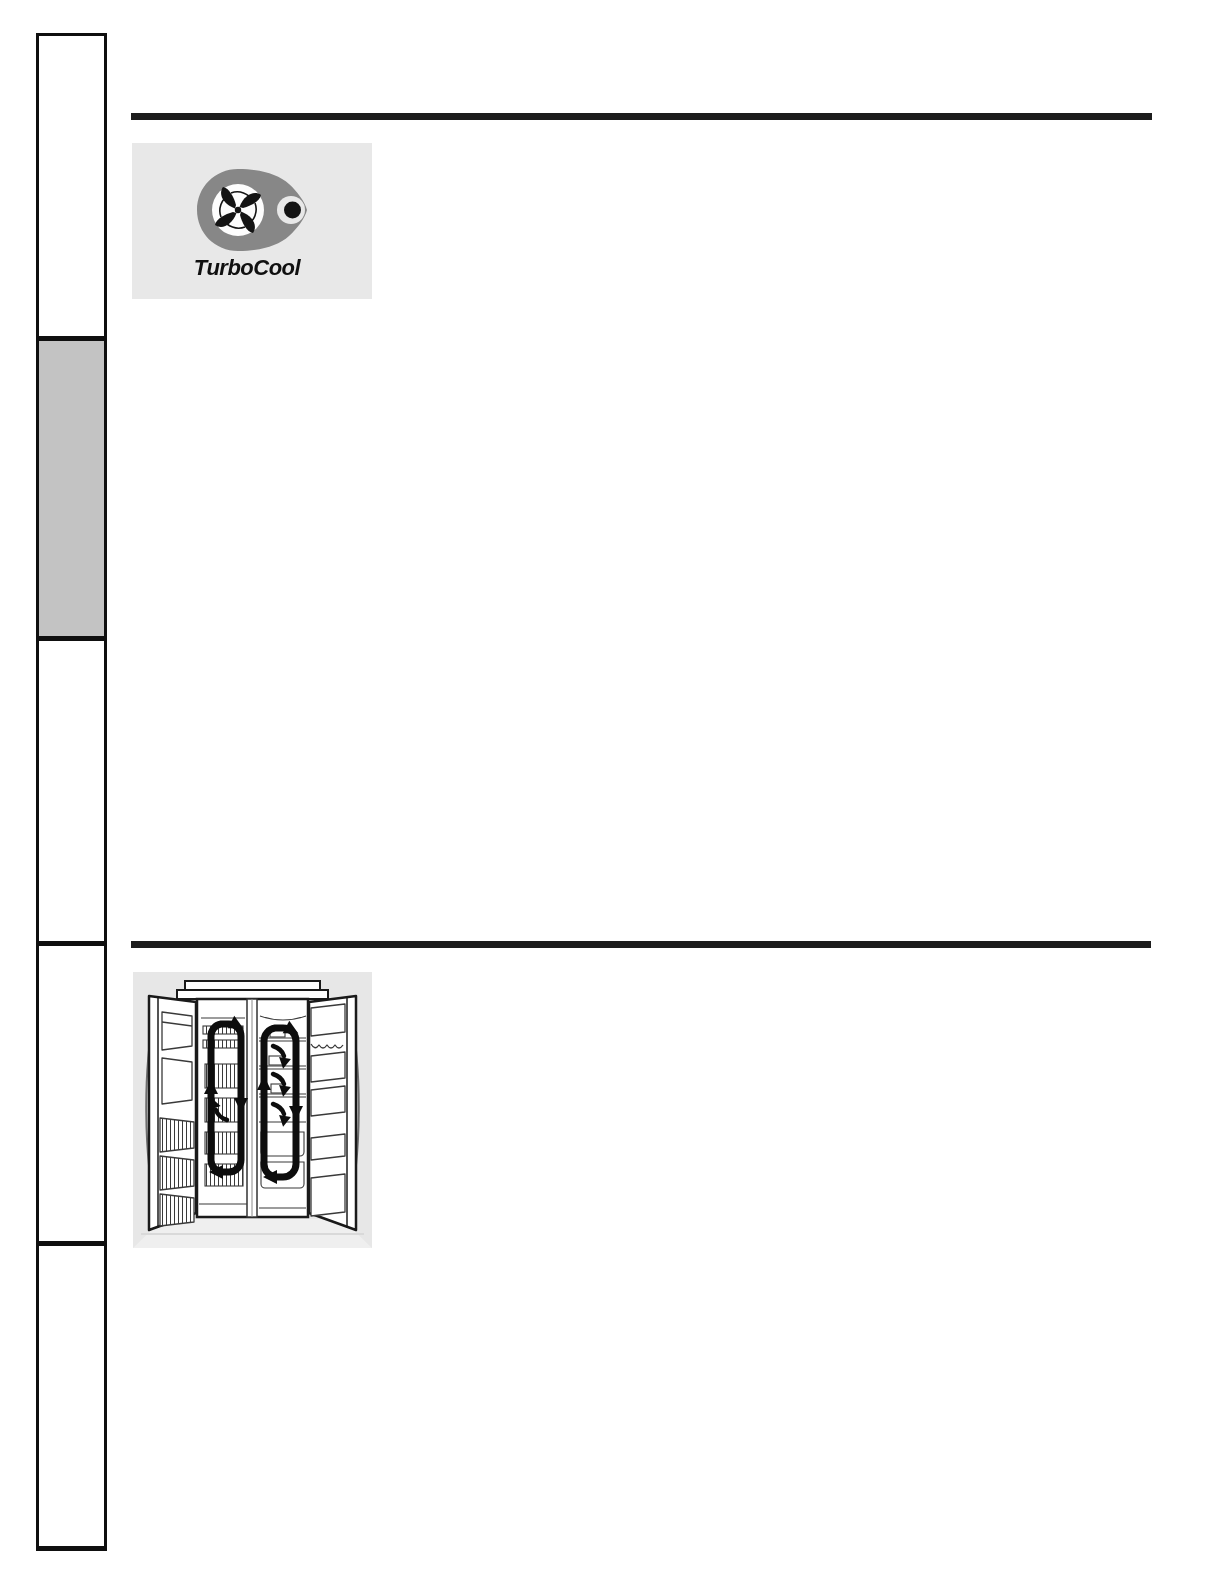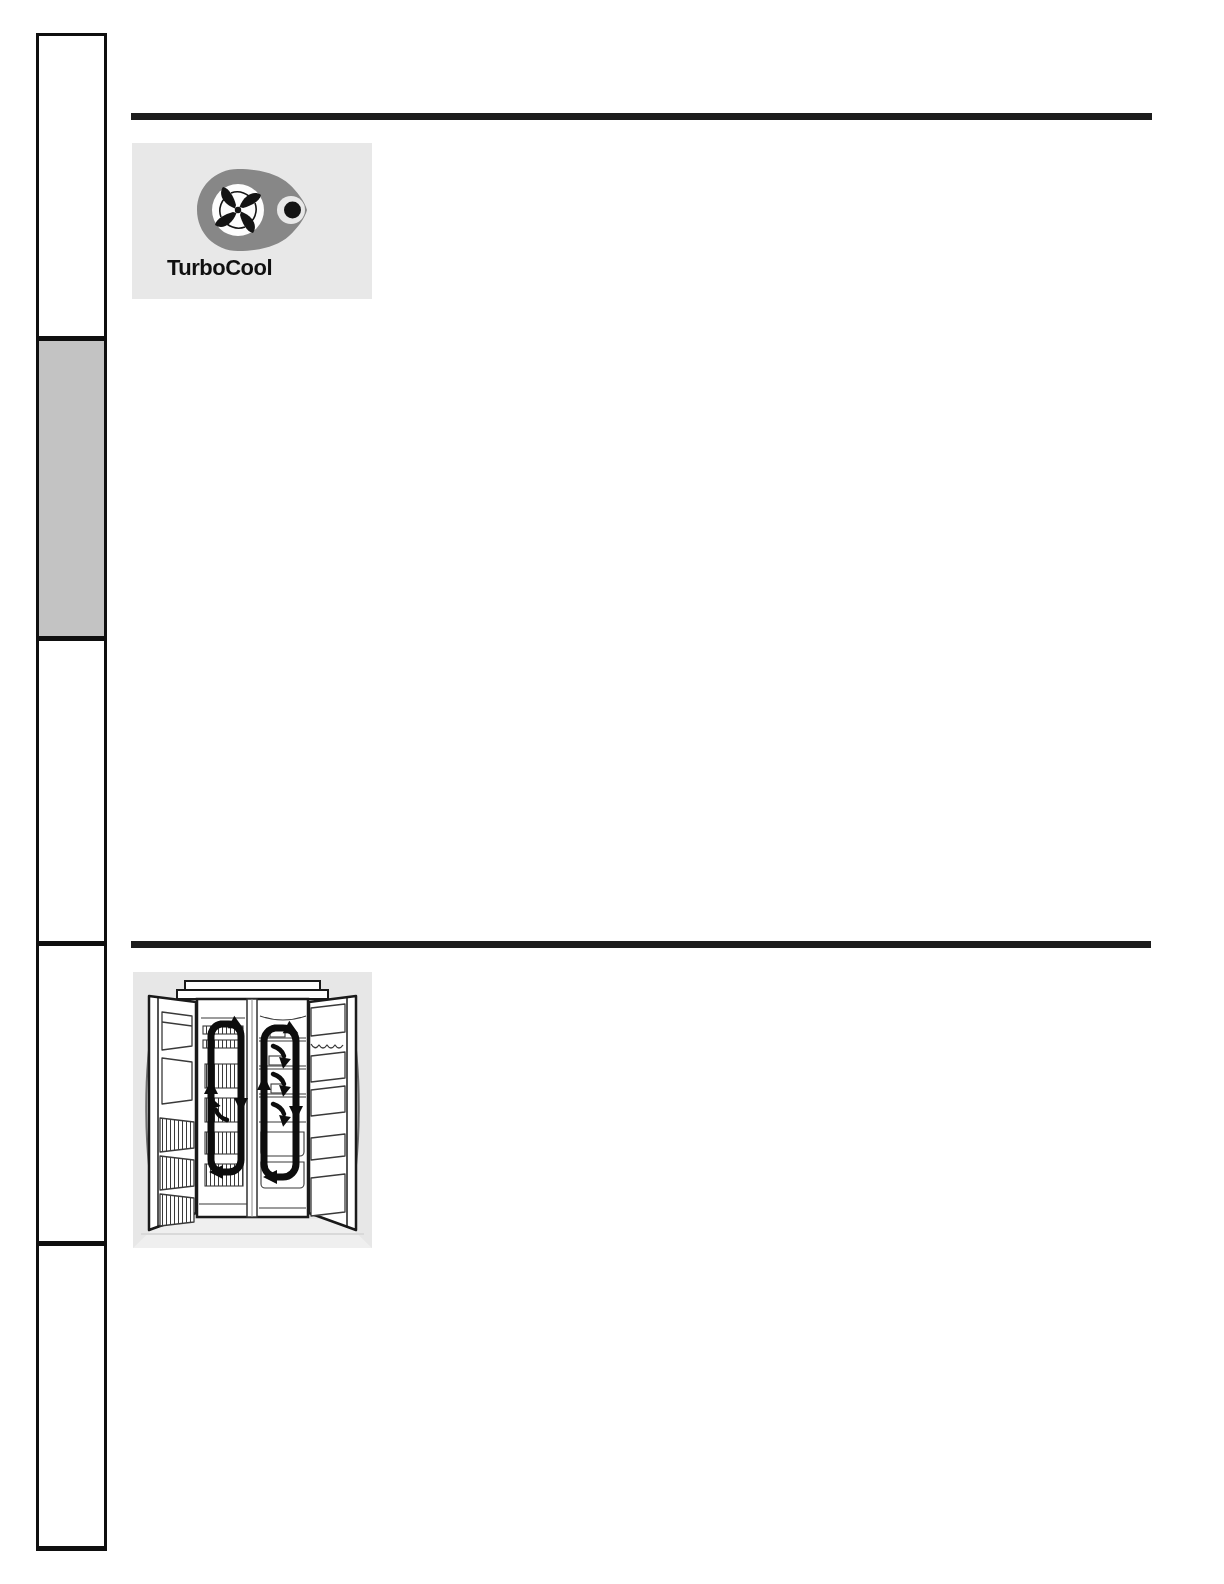--- a/index.html
+++ b/index.html
@@ -18,22 +18,22 @@
   .rule{position:absolute;background:#1d1d1d;height:7px;}
   .rule-top{left:131px;top:113px;width:1021px;}
   .rule-mid{left:131px;top:941px;width:1020px;}
 
   
   .panel{position:absolute;box-sizing:border-box;}
   .logo-panel{left:132px;top:143px;width:240px;height:156px;background:#e8e8e8;}
   .diagram-panel{left:133px;top:972px;width:239px;height:276px;background:#e7e7e7;}
 
   .logo-svg{position:absolute;left:58px;top:22px;}
-  .wordmark{position:absolute;left:35px;top:112px;width:160px;text-align:left;
-            font-weight:bold;font-size:22px;letter-spacing:-0.5px;color:#101010;}
+  .wordmark{position:absolute;left:35px;top:112px;width:160px;text-align:center;
+            font-style:italic;font-weight:bold;font-size:22px;letter-spacing:-0.5px;color:#101010;}
   .fridge-svg{position:absolute;left:0;top:0;}
 </style>
 </head>
 <body>
 
 <div class="page">
 
   <div>
     <div class="tab tab-1"></div>
     <div class="tab tab-2"></div>

